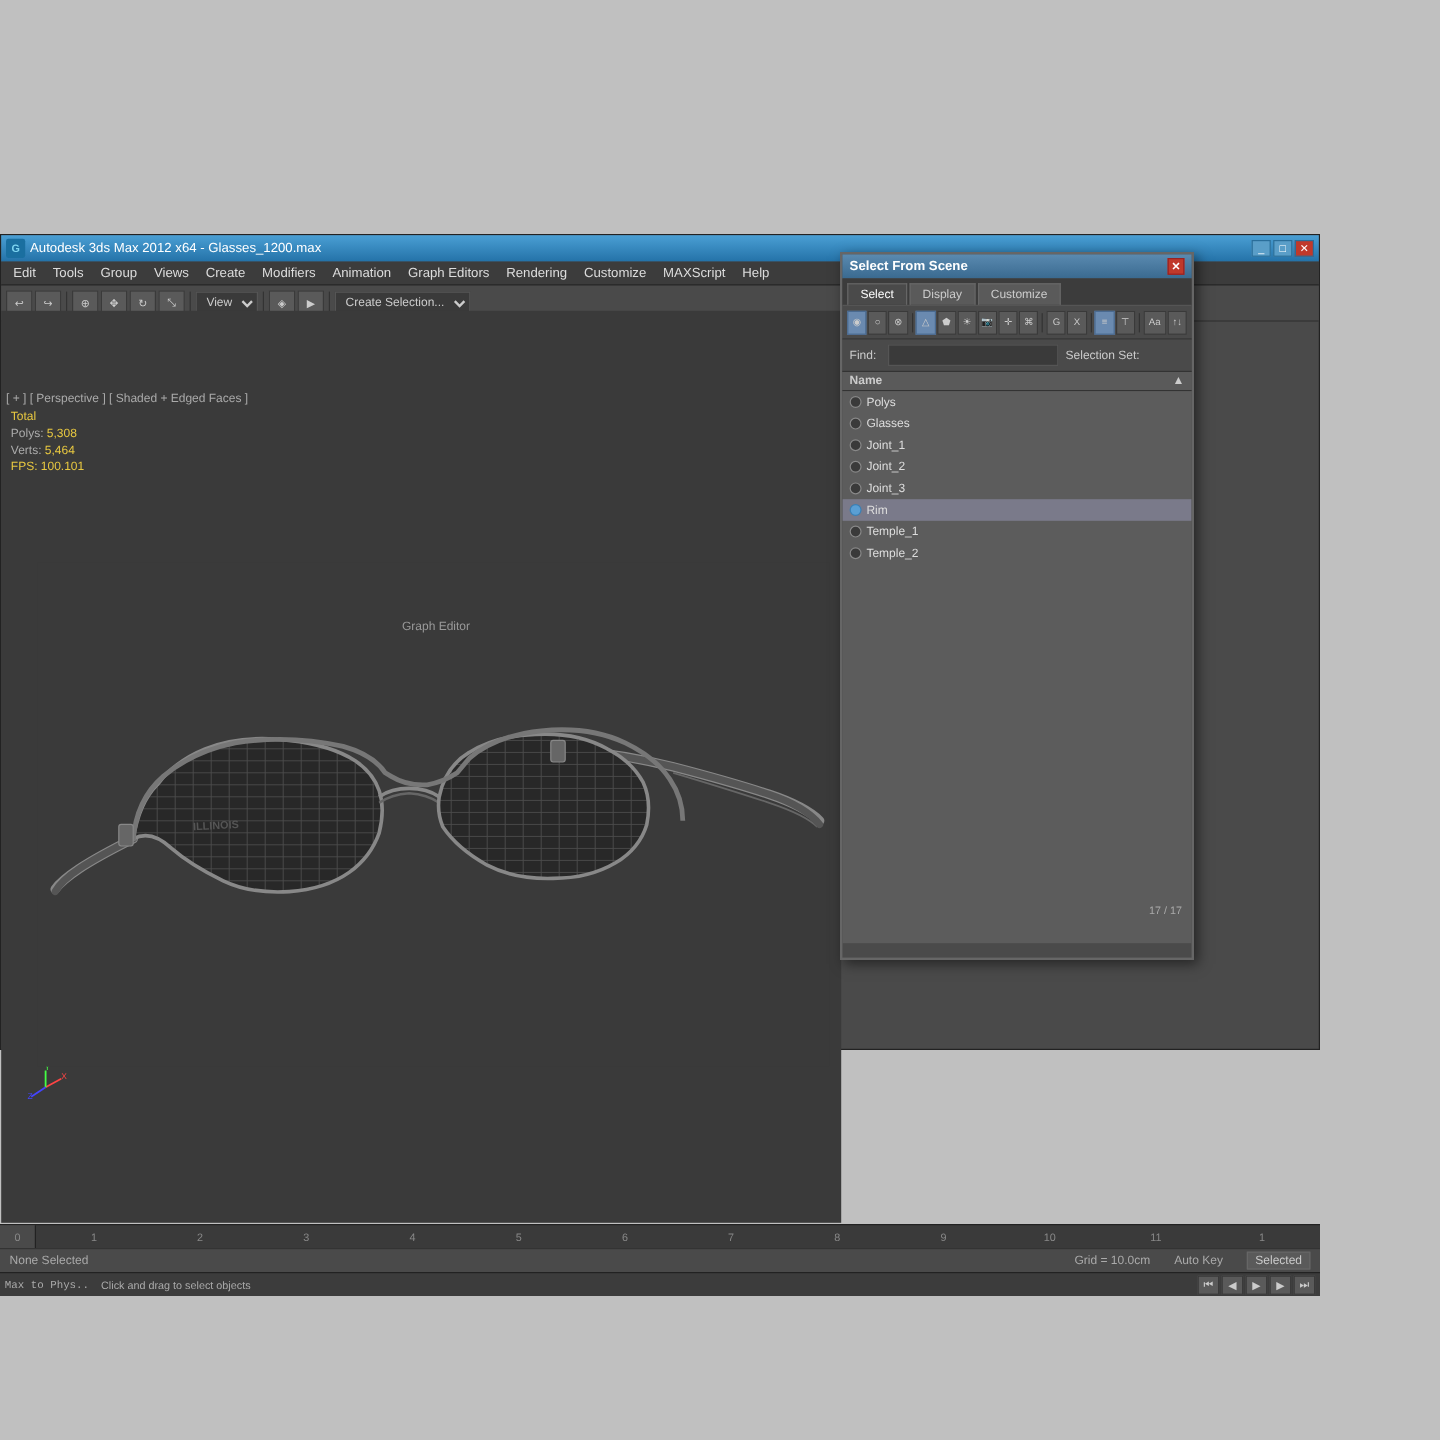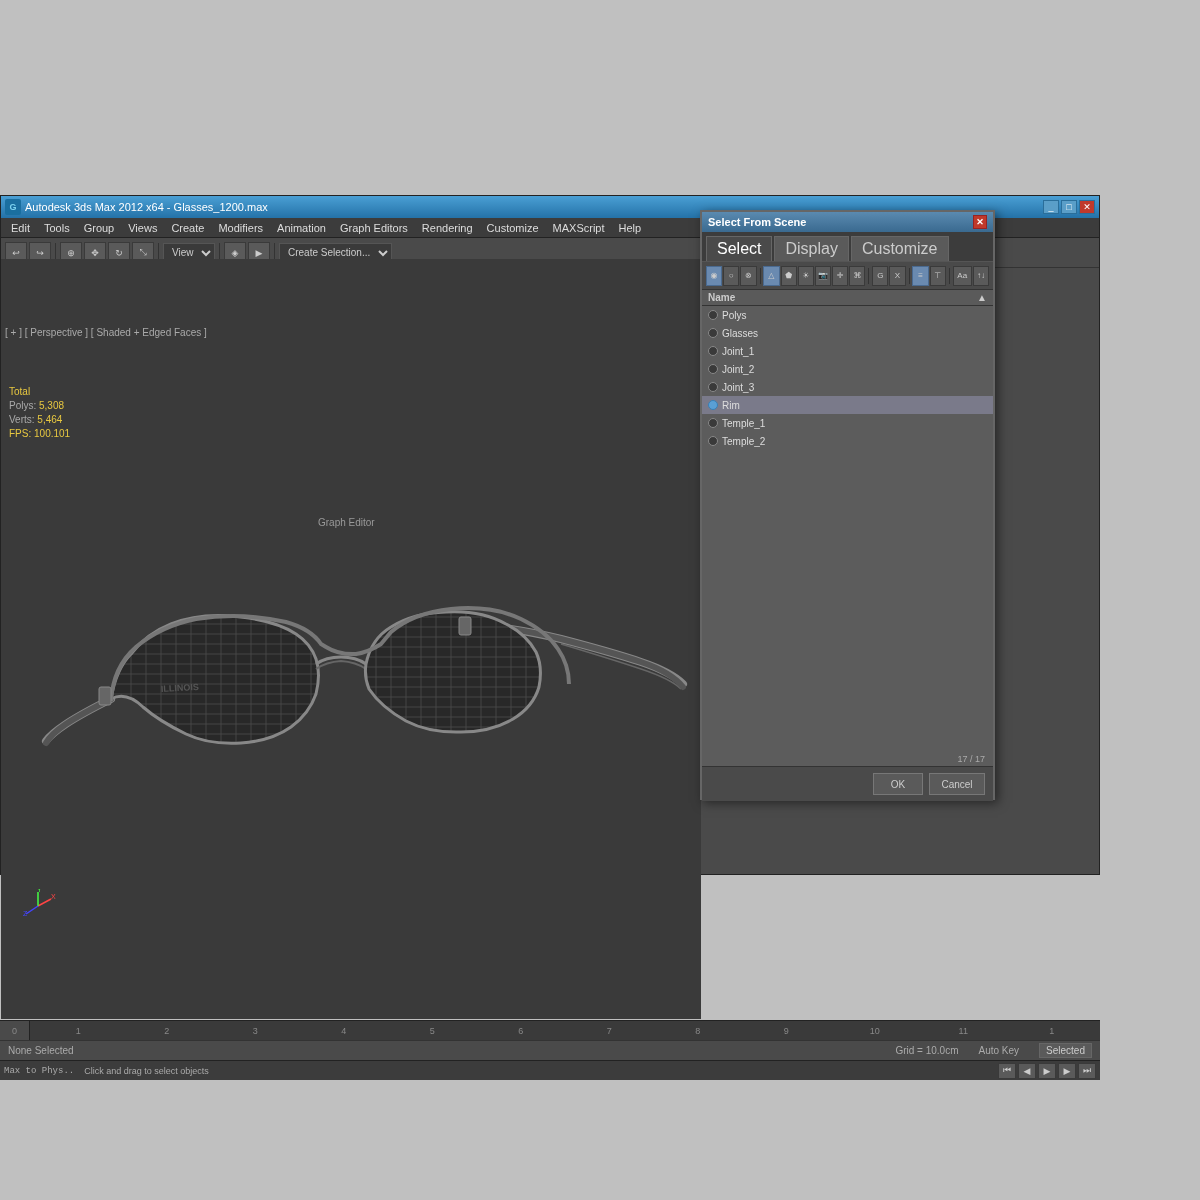--- a/index.html
+++ b/index.html
@@ -152,21 +152,20 @@
 
     
     .stats {
       position: absolute;
       top: 82px;
       left: 8px;
       color: #e8c840;
       font-size: 10px;
       line-height: 14px;
       z-index: 10;
-      margin-top: 44px;
     }
     .stats .label { color: #aaa; }
 
     
     .glasses-container {
       position: absolute;
       top: 140px;
       left: 30px;
       width: 660px;
       height: 560px;
@@ -217,21 +216,21 @@
       padding: 4px 4px 0;
       gap: 2px;
       border-bottom: 1px solid #555;
     }
     .dialog-tab {
       padding: 3px 10px;
       background: #5a5a5a;
       border: 1px solid #666;
       border-bottom: none;
       color: #ccc;
-      font-size: 16px;
+      font-size: 10px;
       cursor: pointer;
     }
     .dialog-tab.active {
       background: #4a4a4a;
       color: white;
     }
 
     
     .dialog-toolbar {
       height: 28px;
@@ -398,21 +397,21 @@
       flex: 1;
       text-align: center;
       color: #888;
       font-size: 9px;
     }
 
     
     .graph-editor-label {
       position: absolute;
       top: 258px;
-      left: 317px;
+      left: 334px;
       color: #999;
       font-size: 10px;
     }
 
     
     .axis-gizmo {
       position: absolute;
       bottom: 100px;
       left: 20px;
       width: 30px;
@@ -649,20 +648,26 @@
     <div class="d-btn">G</div>
     <div class="d-btn">X</div>
     <div class="d-sep"></div>
     <div class="d-btn active">≡</div>
     <div class="d-btn">⊤</div>
     <div class="d-sep"></div>
     <div class="d-btn-wide">Aa</div>
     <div class="d-btn">↑↓</div>
   </div>
 
+  <div class="find-bar">
+    <span class="find-label">Find:</span>
+    <input class="find-input" type="text" value="" style="">
+    <span class="selection-set-label">Selection Set:</span>
+    <span class="selection-set-value"></span>
+  </div>
 
   <div class="col-header">
     <span class="col-name">Name</span>
     <span class="col-sort">▲</span>
   </div>
 
   <div class="dialog-list-area">
     <div class="scene-item">
       <div class="item-circle"></div>
       <span class="item-name">Polys</span>
@@ -692,24 +697,20 @@
       <span class="item-name">Temple_1</span>
     </div>
     <div class="scene-item">
       <div class="item-circle"></div>
       <span class="item-name">Temple_2</span>
     </div>
   </div>
 
   <div class="dialog-counter">17 / 17</div>
 
-  <div class="dialog-bottom">
-    <div class="dialog-ok">OK</div>
-    <div class="dialog-cancel">Cancel</div>
-  </div>
 </div>
 
 <div style="position:absolute; bottom:160px; left:0; width:1100px; height:20px; background:#3a3a3a; border-top:1px solid #222; display:flex; align-items:center;">
   <div style="width:30px; height:100%; background:#4a4a4a; border-right:1px solid #222; display:flex; align-items:center; justify-content:center; color:#888; font-size:9px;">0</div>
   <div style="flex:1; display:flex; align-items:center; padding:0 4px;">
     <div class="timeline-tick">1</div>
     <div class="timeline-tick">2</div>
     <div class="timeline-tick">3</div>
     <div class="timeline-tick">4</div>
     <div class="timeline-tick">5</div>

